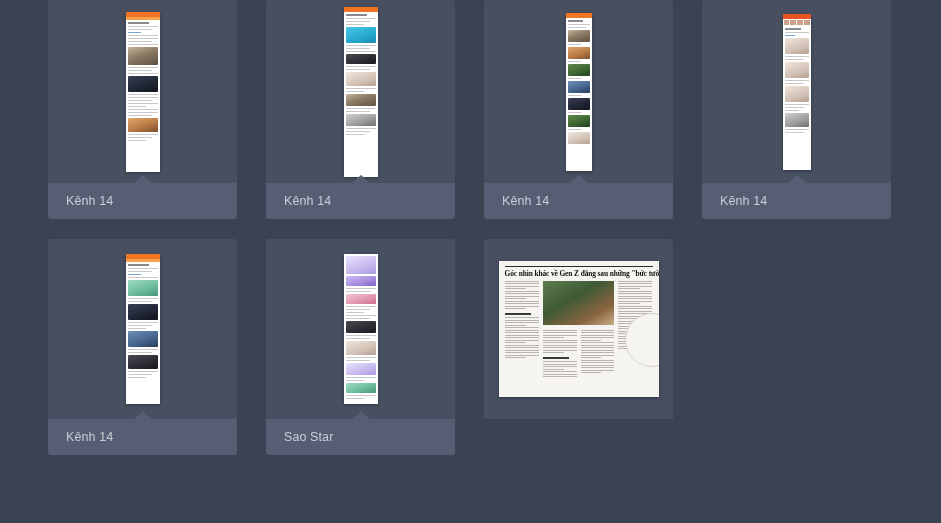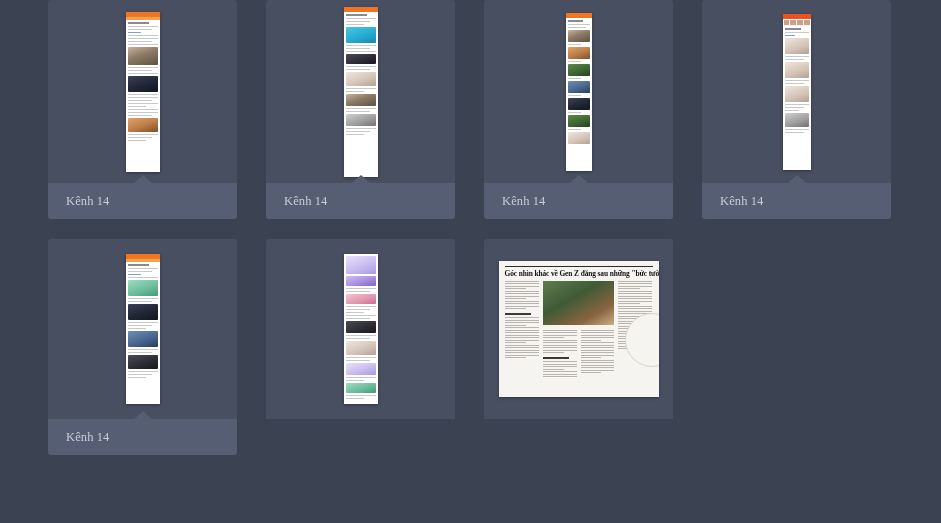--- a/index.html
+++ b/index.html
@@ -36,21 +36,21 @@
   }
 
   
   .card {
     position: relative;
     display: flex;
     flex-direction: column;
     border-radius: 3px;
     overflow: visible;
   }
-  .card.w-narrow { width: 189px; font-family: Liberation Serif, serif; }
+  .card.w-narrow { width: 189px; }
   .card.w-paper  { width: 189px; }
 
   .card-body {
     background: #474f61;
     border-radius: 3px 3px 0 0;
     display: flex;
     align-items: center;
     justify-content: center;
     overflow: hidden;
     position: relative;
@@ -435,20 +435,24 @@
                 <div class="ln m"></div>
               <div class="blk h12 ph-lav"></div>
               <div class="ln"></div>
                 <div class="ln s"></div>
               <div class="blk h10 ph-mint"></div>
               <div class="ln"></div>
                 <div class="ln s"></div>
             </div>
           </div>
         </div>
+        <div class="card-label" style="background: rgb(86, 94, 115);">
+          <span class="notch" style="border-bottom-color: rgb(86, 94, 115);"></span>
+          <span class="label-text" style="color: rgb(201, 205, 214);">Sao Star</span>
+        </div>
       </div>
 
       <div class="card w-paper">
         <div class="card-body" style="background: rgb(71, 79, 97);">
           <div class="thumb paper">
             <div class="paper-inner">
               <div class="paper-rule"></div>
               <div class="paper-head">Góc nhìn khác về Gen Z đằng sau những "bức tường"</div>
               <div class="paper-wrap">
                 <div class="paper-cols">

